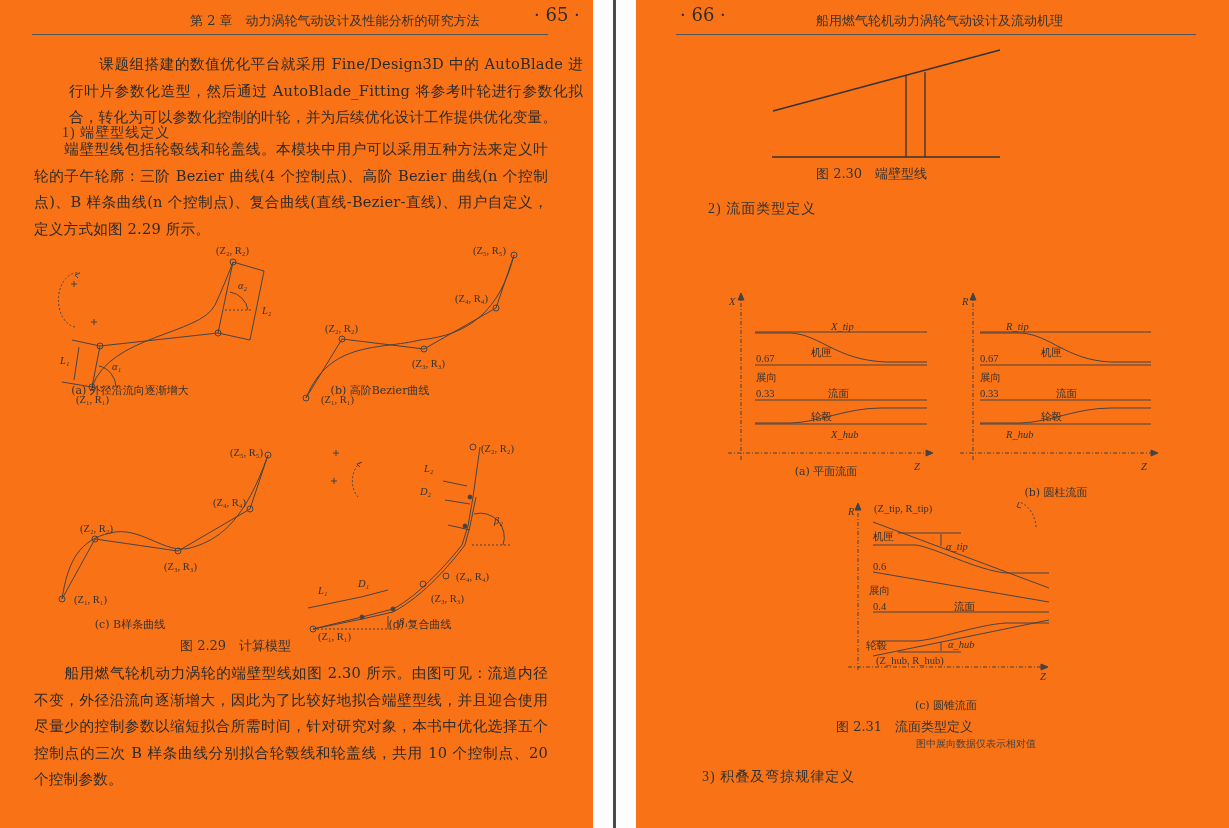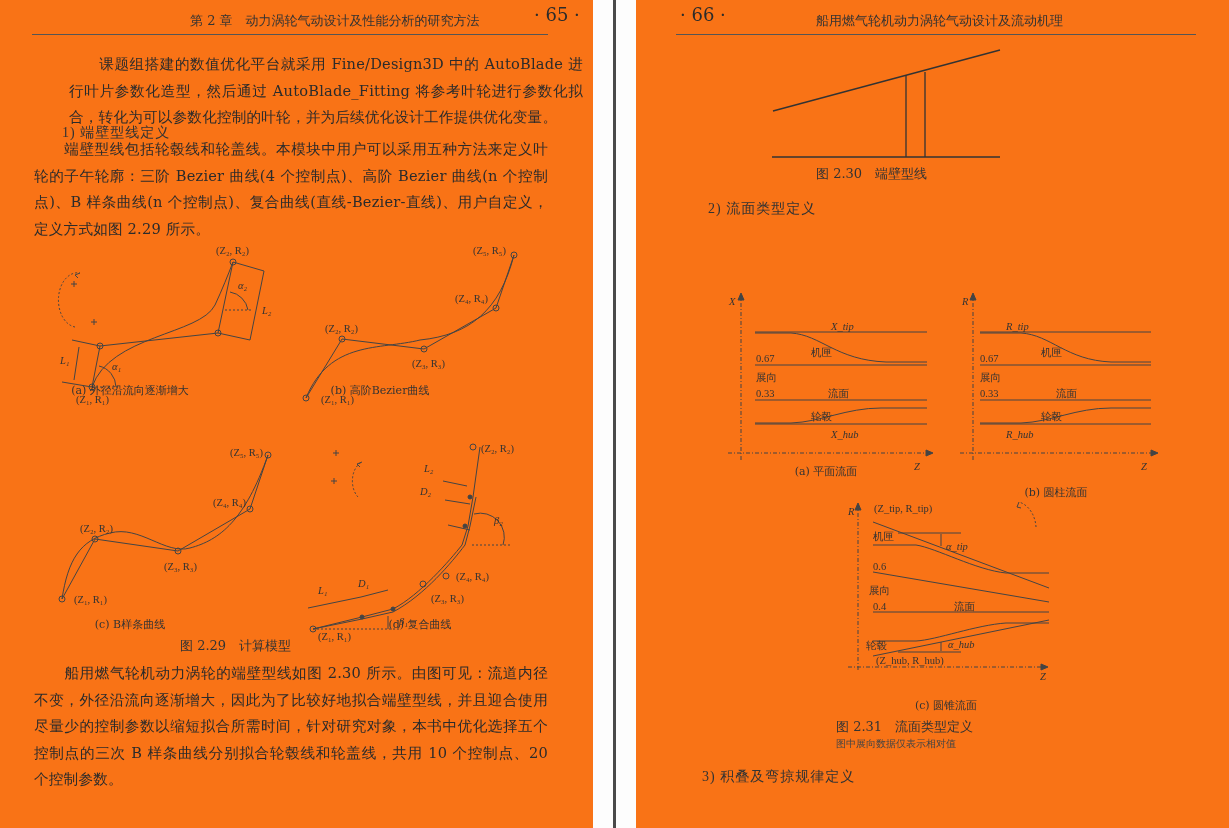--- a/index.html
+++ b/index.html
@@ -13,21 +13,21 @@
 
   .running-head { position:absolute; top:12px; height:20px; font-size:13px; color:#333; }
   .head-rule { position:absolute; top:34px; height:1px; background:#555; }
   .pageno { position:absolute; font-size:18px; top:4px;text-align:right; }
 
   .para { position:absolute; font-size:14.6px; line-height:26.5px; text-align:justify; letter-spacing:0.2px; }
   .para .ind { display:inline-block; width:30px; }
   .sub { position:absolute; font-size:14px; font-family:Liberation Serif, serif; color:#333; letter-spacing:1px; }
   .caption { position:absolute; font-size:13px; color:#333; }
   .subcap { position:absolute; font-size:11px; text-align:center; color:#333; }
-  .note { position:absolute; font-size:10px; text-align:left; color:#444; }
+  .note { position:absolute; font-size:10px; text-align:right; color:#444; }
   svg text { font-family:"Liberation Serif","DejaVu Serif",serif; fill:#333; }
   .fig { position:absolute; }
 </style>
 </head>
 <body>
 
 <div class="page" id="page-left">
   <div class="running-head" style="left:190px;">第 2 章　动力涡轮气动设计及性能分析的研究方法</div>
   <div class="pageno" style="left:534px;">· 65 ·</div>
   <div class="head-rule" style="left:32px; width:516px;"></div>

